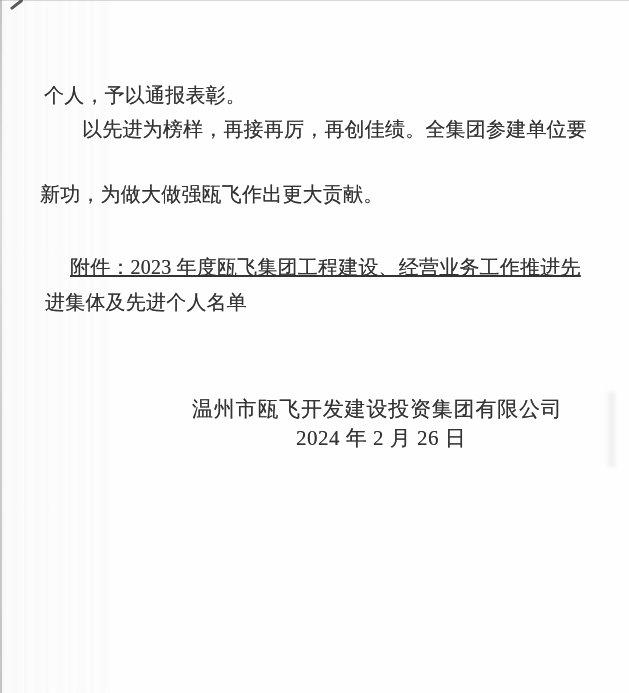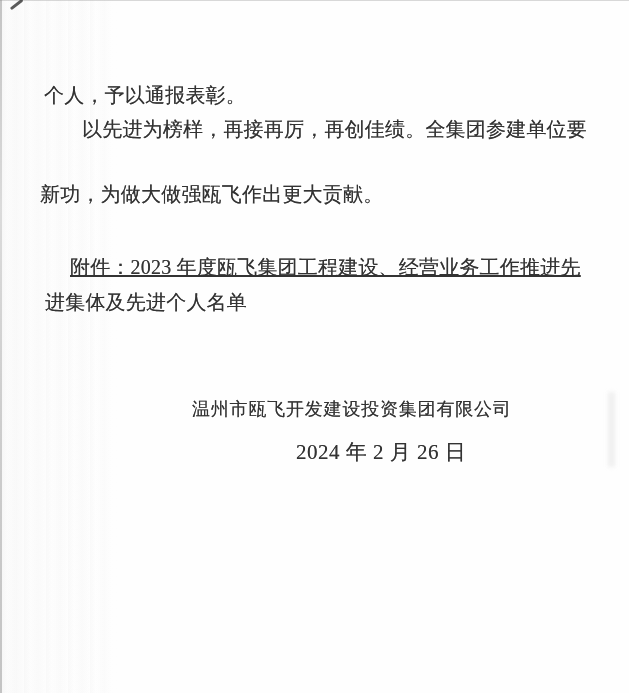--- a/index.html
+++ b/index.html
@@ -27,25 +27,25 @@
     text-shadow: 0 0 0.5px rgba(70, 70, 70, 0.75);
   }
   .body-l1 { left: 44px; top: 82px; }
   .body-l2 { left: 82px; top: 116px; }
   .body-l3 { left: 42px; top: 151px; }
   .body-l4 { left: 40px; top: 181px; }
   .att-l1  { left: 70px; top: 254px; text-decoration: underline; }
   .att-l2  { left: 36px; top: 289px; margin-left: 9px; }
   .sig-company {
     left: 192px; top: 396px;
-    font-size: 18px;
+    font-size: 21px;
     letter-spacing: 0.8px;
   }
   .sig-date {
-    left: 296px; top: 439px;
+    left: 296px; top: 425px;
     font-size: 21px;
     letter-spacing: 0.5px;
   }
   
   .edge-left {
     position: absolute;
     left: 0; top: 0;
     width: 2px; height: 693px;
     background: linear-gradient(180deg,
       rgba(150,150,150,0.55) 0%,

